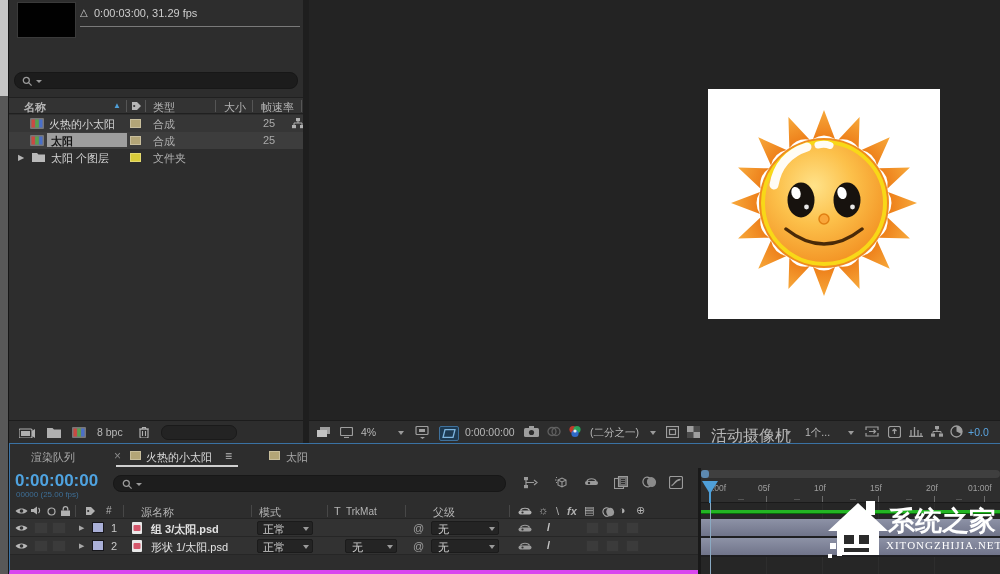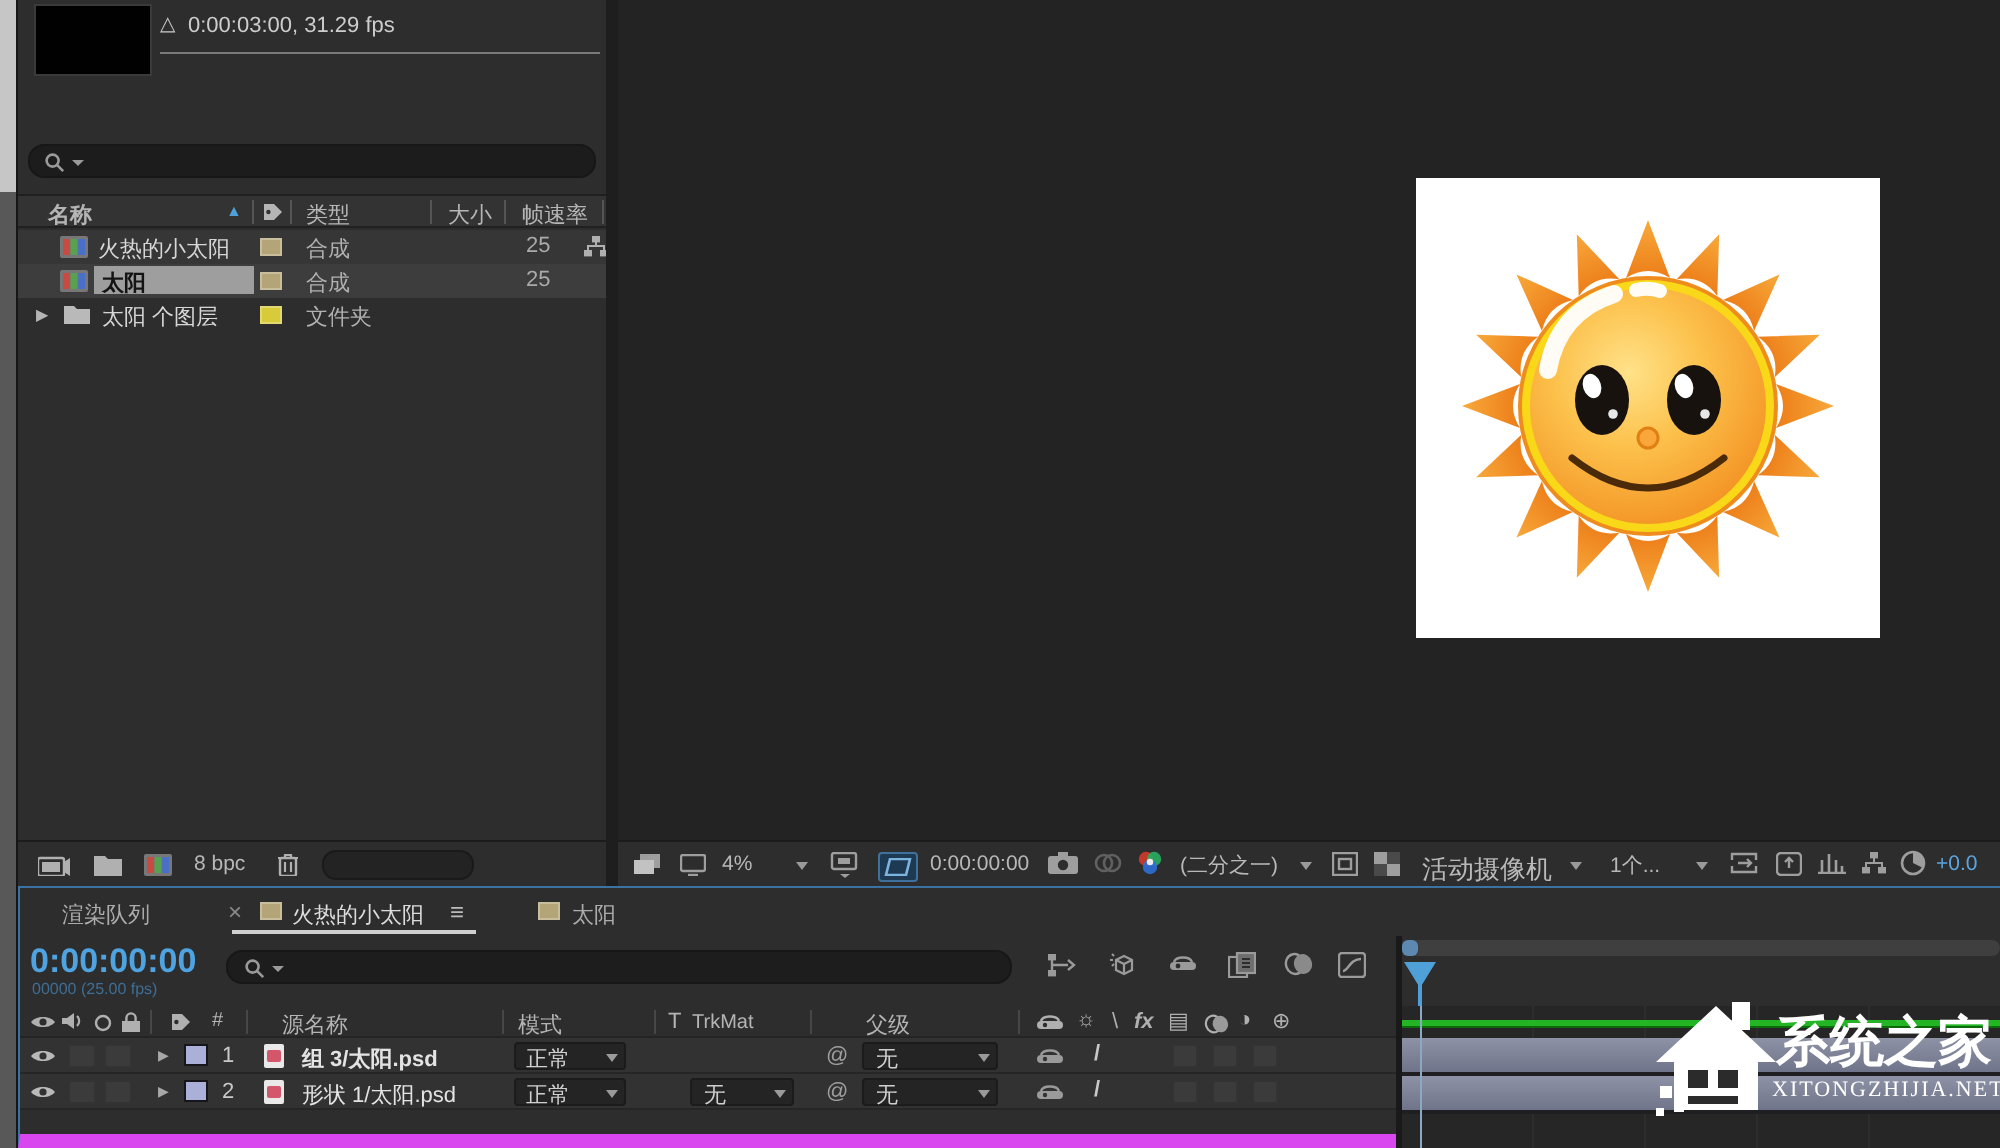--- a/index.html
+++ b/index.html
@@ -256,21 +256,21 @@
             <rect x="3.5" y="3.5" width="6" height="5" fill="none" stroke="#9e9e9e" stroke-width="1.2"></rect>
           </svg>
       </span>
       <span class="ic" style="left:378px;top:5px;">
         <svg width="13" height="12" viewBox="0 0 13 12">
             <rect width="13" height="12" fill="#4a4a4a"></rect>
             <rect width="6.5" height="6" fill="#9e9e9e"></rect>
             <rect x="6.5" y="6" width="6.5" height="6" fill="#9e9e9e"></rect>
           </svg>
       </span>
-      <span class="abs txt" style="left:402px;top:5px;font-size:13px;color:#b8b8b8;text-align:center;">活动摄像机</span>
+      <span class="abs txt" style="left:402px;top:5px;font-size:16px;color:#b8b8b8;text-align:center;">活动摄像机</span>
       <span class="cv" style="position:absolute;left:476px;top:10px;"></span>
       <span class="abs txt" style="left:496px;top:5px;font-size:10.5px;color:#b8b8b8;">1个...</span>
       <span class="cv" style="position:absolute;left:539px;top:10px;"></span>
       <span class="ic" style="left:556px;top:5px;">
         <svg width="14" height="11" viewBox="0 0 14 11">
             <path d="M1 4V1h12v3M1 7v3h12V7" fill="none" stroke="#9e9e9e" stroke-width="1.2"></path>
             <path d="M4 5.5h6M8.5 3.5l2 2-2 2" fill="none" stroke="#9e9e9e" stroke-width="1.2"></path>
           </svg>
       </span>
       <span class="ic" style="left:579px;top:5px;">
@@ -295,21 +295,21 @@
       <span class="ic" style="left:641px;top:4px;">
         <svg width="13" height="13" viewBox="0 0 13 13">
             <circle cx="6.5" cy="6.5" r="5.5" fill="none" stroke="#9e9e9e" stroke-width="1.3"></circle>
             <path d="M6.5 6.5L6.5 1A5.5 5.5 0 0 1 11.5 9z" fill="#9e9e9e"></path>
           </svg>
       </span>
       <span class="abs txt" style="left:659px;top:5px;font-size:10.5px;color:#5aa4df;">+0.0</span>
     </div>
   </div>
 
-  <div class="abs" style="left:9px;top:443px;width:991px;height:131px;background:#2d2d2d;border-left:1px solid #3a72a4;border-top:1px solid #3a72a4;border-bottom:7px solid #d946ef;box-sizing:border-box;">
+  <div class="abs" style="left:9px;top:443px;width:991px;height:131px;background:#2d2d2d;border-left:1px solid #3a72a4;border-top:1px solid #3a72a4;border-bottom:4px solid #d946ef;box-sizing:border-box;">
 
     <div class="abs" style="left:0;top:0;width:989px;height:24px;">
       <span class="abs txt" style="left:21px;top:6px;color:#ababab;">渲染队列</span>
       <span class="abs txt" style="left:104px;top:5px;color:#8a8a8a;font-size:12px;">×</span>
       <div class="abs chip" style="left:120px;top:7px;background:#b3a577;"></div>
       <span class="abs txt" style="left:136px;top:6px;color:#dcdcdc;">火热的小太阳</span>
       <span class="abs txt" style="left:215px;top:5px;color:#bbb;font-size:12px;">≡</span>
       <div class="abs" style="left:106px;top:21px;width:122px;height:2px;background:#cfcfcf;"></div>
       <div class="abs chip" style="left:259px;top:7px;background:#b3a577;"></div>
       <span class="abs txt" style="left:276px;top:6px;color:#ababab;">太阳</span>
@@ -512,20 +512,38 @@
       <div class="abs faintbox" style="left:596px;top:3px;width:13px;"></div>
       <div class="abs faintbox" style="left:616px;top:3px;width:13px;"></div>
     </div>
 
     <div class="abs" style="left:688px;top:24px;width:3px;height:107px;background:#191919;"></div>
 
     <div class="abs" style="left:691px;top:26px;width:299px;height:8px;background:#3f3f3f;border-radius:4px;">
       <div class="abs" style="left:0;top:0;width:8px;height:8px;background:#5d89b0;border-radius:3px;"></div>
     </div>
 
+    <div class="abs" style="left:691px;top:35px;width:299px;height:24px;background:#2e2e2e;border-bottom:1px solid #1a1a1a;box-sizing:border-box;">
+      <span class="abs txt" style="left:11px;top:4px;font-size:8.5px;color:#9e9e9e;">:00f</span>
+      <span class="abs txt" style="left:57px;top:4px;font-size:8.5px;color:#9e9e9e;">05f</span>
+      <span class="abs txt" style="left:113px;top:4px;font-size:8.5px;color:#9e9e9e;">10f</span>
+      <span class="abs txt" style="left:169px;top:4px;font-size:8.5px;color:#9e9e9e;">15f</span>
+      <span class="abs txt" style="left:225px;top:4px;font-size:8.5px;color:#9e9e9e;">20f</span>
+      <span class="abs txt" style="left:267px;top:4px;font-size:8.5px;color:#9e9e9e;">01:00f</span>
+      <div class="abs" style="left:65px;top:17px;width:1px;height:6px;background:#6a6a6a;"></div>
+      <div class="abs" style="left:121px;top:17px;width:1px;height:6px;background:#6a6a6a;"></div>
+      <div class="abs" style="left:177px;top:17px;width:1px;height:6px;background:#6a6a6a;"></div>
+      <div class="abs" style="left:233px;top:17px;width:1px;height:6px;background:#6a6a6a;"></div>
+      <div class="abs" style="left:283px;top:17px;width:1px;height:6px;background:#6a6a6a;"></div>
+      <div class="abs" style="left:37px;top:20px;width:6px;height:1px;background:#555;"></div>
+      <div class="abs" style="left:93px;top:20px;width:6px;height:1px;background:#555;"></div>
+      <div class="abs" style="left:149px;top:20px;width:6px;height:1px;background:#555;"></div>
+      <div class="abs" style="left:205px;top:20px;width:6px;height:1px;background:#555;"></div>
+      <div class="abs" style="left:255px;top:20px;width:6px;height:1px;background:#555;"></div>
+    </div>
 
     <div class="abs" style="left:691px;top:59px;width:299px;height:71px;background:#262626;overflow:hidden;">
       <div class="abs" style="left:65px;top:0;width:1px;height:71px;background:#2d2d2d;"></div>
       <div class="abs" style="left:121px;top:0;width:1px;height:71px;background:#2d2d2d;"></div>
       <div class="abs" style="left:177px;top:0;width:1px;height:71px;background:#2d2d2d;"></div>
       <div class="abs" style="left:233px;top:0;width:1px;height:71px;background:#2d2d2d;"></div>
       <div class="abs" style="left:0;top:7px;width:299px;height:3px;background:#23b523;border-bottom:1px solid #0b6b0b;"></div>
       <div class="abs" style="left:0;top:16px;width:299px;height:17px;background:linear-gradient(180deg,#8d92a6,#70748a);border-bottom:2px solid #1f1f22;"></div>
       <div class="abs" style="left:0;top:35px;width:299px;height:17px;background:linear-gradient(180deg,#8d92a6,#70748a);border-bottom:2px solid #1f1f22;"></div>
       <div class="abs" style="left:9px;top:0;width:1px;height:71px;background:#8aa9c2;"></div>

